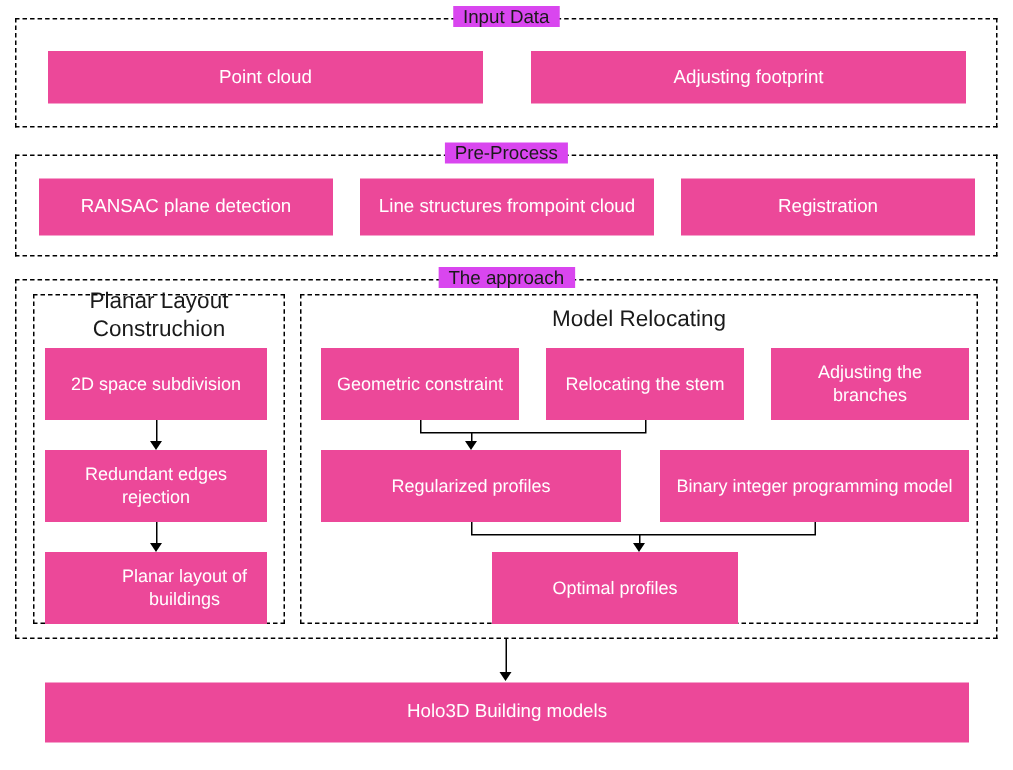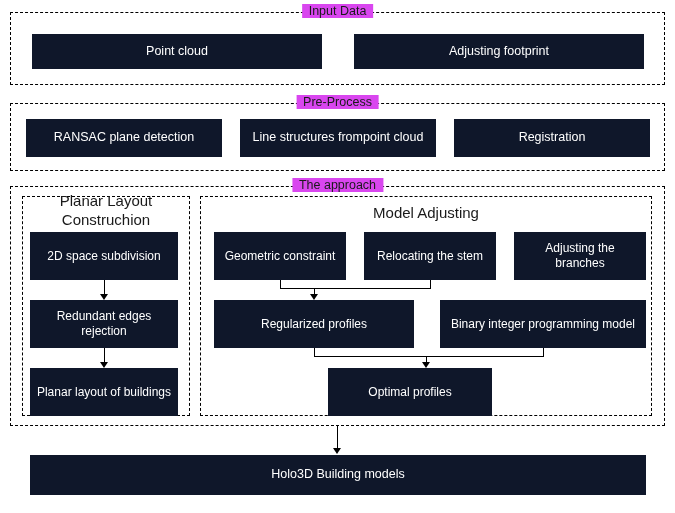--- a/index.html
+++ b/index.html
@@ -32,21 +32,21 @@
     color: #1a1a1a;
     padding: 0 7px;
     top: -9px;
     left: 50%;
     transform: translateX(-50%);
     white-space: nowrap;
   }
   
   .box {
     position: absolute;
-    background: #0f172a;
+    background: #ec4899;
     color: #ffffff;
     display: flex;
     align-items: center;
     justify-content: center;
     text-align: center;
     font-size: 12.5px;
     line-height: 1.25;
     box-sizing: border-box;
     padding: 2px 6px;
   }
@@ -94,25 +94,25 @@
   <div class="box" style="left:454px; top:119px; width:196px; height:38px;">Registration</div>
 
   <div class="group" style="left:10px; top:186px; width:655px; height:240px;">
     <span class="group-title">The approach</span>
   </div>
 
   <div class="group" style="left:22px; top:196px; width:168px; height:220px;"></div>
   <span class="sublabel" style="left:42px; top:192px; width:128px;">Planar Layout Construchion</span>
 
   <div class="group" style="left:200px; top:196px; width:452px; height:220px;"></div>
-  <span class="sublabel" style="left:300px; top:204px; width:252px;">Model Adjusting</span>
+  <span class="sublabel" style="left:300px; top:204px; width:252px;">Model Relocating</span>
 
   <div class="box small" style="left:30px; top:232px; width:148px; height:48px;">2D space subdivision</div>
   <div class="box small" style="left:30px; top:300px; width:148px; height:48px;">Redundant edges rejection</div>
-  <div class="box small" style="left:30px; top:368px; width:148px; height:48px;">Planar layout of buildings</div>
+  <div class="box small" style="left:30px; top:368px; width:148px; height:48px;padding-left:44px;">Planar layout of buildings</div>
 
   <div class="line vline" style="left:104px; top:280px; height:14px;"></div>
   <div class="arrow" style="left:100px; top:294px;"></div>
   <div class="line vline" style="left:104px; top:348px; height:14px;"></div>
   <div class="arrow" style="left:100px; top:362px;"></div>
 
   <div class="box small" style="left:214px; top:232px; width:132px; height:48px;">Geometric constraint</div>
   <div class="box small" style="left:364px; top:232px; width:132px; height:48px;">Relocating the stem</div>
   <div class="box small" style="left:514px; top:232px; width:132px; height:48px;">Adjusting the branches</div>
 

